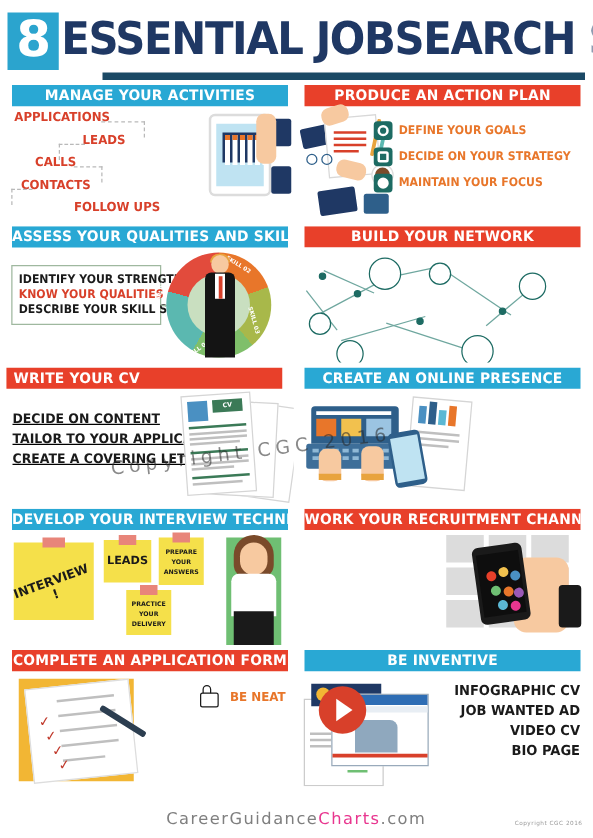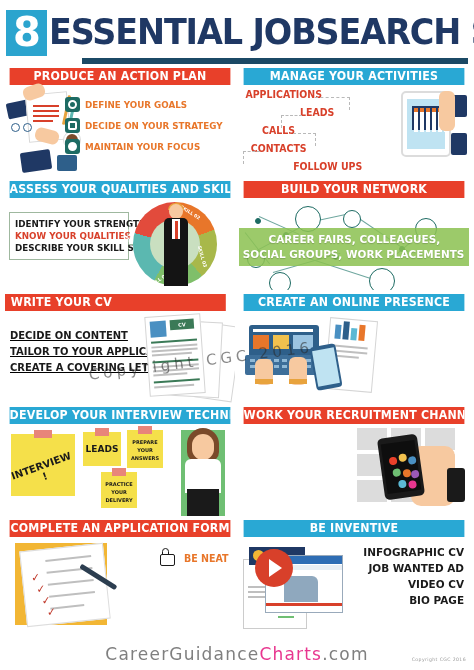--- a/index.html
+++ b/index.html
@@ -160,41 +160,73 @@
       font-family:"DejaVu Sans",sans-serif;white-space:nowrap;transform:scaleX(.95);transform-origin:right;}
   .vdoc{position:absolute;background:#fff;border:1px solid #ccc;}
   .vwin{position:absolute;left:26px;top:18px;width:76px;height:56px;background:#fff;border:1px solid #9AB;}
   .vbar{position:absolute;left:0;top:0;right:0;height:8px;background:#2E6DB4;}
   .play{position:absolute;left:16px;top:12px;width:38px;height:38px;border-radius:50%;background:#D8402A;}
   .play:after{content:"";position:absolute;left:14px;top:10px;border-left:13px solid #fff;
       border-top:9px solid transparent;border-bottom:9px solid transparent;}
 
   
   .footer{position:absolute;left:0;right:0;bottom:6px;text-align:center;}
-  .brand{font-size:17px;letter-spacing:1.2px;font-family:"DejaVu Sans",sans-serif;}
+  .brand{font-size:13px;letter-spacing:1.2px;font-family:"DejaVu Sans",sans-serif;}
   .brand .g{color:#7F7F7F;}
   .brand .p{color:#E8368F;}
   .copyright{position:absolute;right:8px;bottom:8px;font-size:4.6px;color:#9A9A9A;
       font-family:"DejaVu Sans",sans-serif;letter-spacing:.4px;}
   .watermark{position:absolute;left:88px;top:352px;font-size:15px;color:rgba(40,40,40,.55);
       letter-spacing:4px;font-family:"DejaVu Sans",sans-serif;transform:rotate(-7deg);
       pointer-events:none;white-space:nowrap;}
 </style>
 </head>
 <body>
 
 <div class="poster">
 
   <div class="title-row">
     <div class="badge10">8</div>
     <div class="titletxt">ESSENTIAL JOBSEARCH SKILLS</div>
   </div>
   <div class="title-underline"></div>
 
   <div class="grid">
+
+    <div class="cell">
+      <div class="bar cyan">MANAGE YOUR ACTIVITIES</div>
+      <div class="body">
+        <div class="s2">
+          <div class="s2w" style="left:4px;top:4px;">APPLICATIONS</div>
+          <div class="s2w" style="left:60px;top:22px;">LEADS</div>
+          <div class="s2w" style="left:22px;top:40px;">CALLS</div>
+          <div class="s2w" style="left:10px;top:58px;">CONTACTS</div>
+          <div class="s2w" style="left:52px;top:76px;">FOLLOW UPS</div>
+          <div class="dash" style="left:76px;top:12px;width:34px;height:12px;border-left:none;border-bottom:none;"></div>
+          <div class="dash" style="left:42px;top:30px;width:20px;height:12px;border-right:none;border-bottom:none;"></div>
+          <div class="dash" style="left:54px;top:48px;width:22px;height:12px;border-left:none;border-bottom:none;"></div>
+          <div class="dash" style="left:4px;top:66px;width:16px;height:12px;border-right:none;border-bottom:none;"></div>
+          <div class="tablet">
+            <div class="tabscr">
+              <div class="files">
+                <i style="left:2px;"></i>
+                  <i style="left:8px;"></i>
+                  <i style="left:14px;"></i>
+                <i style="left:20px;"></i>
+                  <i style="left:26px;"></i>
+                  <i style="left:32px;"></i>
+              </div>
+            </div>
+          </div>
+          <div class="navyblock" style="right:2px;top:10px;width:16px;height:22px;"></div>
+          <div class="navyblock" style="right:2px;top:48px;width:16px;height:22px;"></div>
+          <div class="hand" style="right:14px;top:6px;width:16px;height:40px;"></div>
+        </div>
+      </div>
+    </div>
 
     <div class="cell">
       <div class="bar red">PRODUCE AN ACTION PLAN</div>
       <div class="body">
         <div class="s1wrap">
           <div class="s1img">
             <div class="desk">
               <div class="navyblock" style="left:2px;top:16px;width:26px;height:16px;transform:rotate(-12deg);"></div>
               <div class="paper" style="left:22px;top:8px;width:40px;height:46px;transform:rotate(-5deg);"></div>
               <div class="redline" style="left:28px;top:20px;width:26px;"></div>
@@ -226,52 +258,20 @@
             <div class="s1row">
               <span class="ico plus"></span>
               <span class="s1txt">MAINTAIN YOUR FOCUS</span>
             </div>
           </div>
         </div>
       </div>
     </div>
 
     <div class="cell">
-      <div class="bar cyan">MANAGE YOUR ACTIVITIES</div>
-      <div class="body">
-        <div class="s2">
-          <div class="s2w" style="left:4px;top:4px;">APPLICATIONS</div>
-          <div class="s2w" style="left:60px;top:22px;">LEADS</div>
-          <div class="s2w" style="left:22px;top:40px;">CALLS</div>
-          <div class="s2w" style="left:10px;top:58px;">CONTACTS</div>
-          <div class="s2w" style="left:52px;top:76px;">FOLLOW UPS</div>
-          <div class="dash" style="left:76px;top:12px;width:34px;height:12px;border-left:none;border-bottom:none;"></div>
-          <div class="dash" style="left:42px;top:30px;width:20px;height:12px;border-right:none;border-bottom:none;"></div>
-          <div class="dash" style="left:54px;top:48px;width:22px;height:12px;border-left:none;border-bottom:none;"></div>
-          <div class="dash" style="left:4px;top:66px;width:16px;height:12px;border-right:none;border-bottom:none;"></div>
-          <div class="tablet">
-            <div class="tabscr">
-              <div class="files">
-                <i style="left:2px;"></i>
-                  <i style="left:8px;"></i>
-                  <i style="left:14px;"></i>
-                <i style="left:20px;"></i>
-                  <i style="left:26px;"></i>
-                  <i style="left:32px;"></i>
-              </div>
-            </div>
-          </div>
-          <div class="navyblock" style="right:2px;top:10px;width:16px;height:22px;"></div>
-          <div class="navyblock" style="right:2px;top:48px;width:16px;height:22px;"></div>
-          <div class="hand" style="right:14px;top:6px;width:16px;height:40px;"></div>
-        </div>
-      </div>
-    </div>
-
-    <div class="cell">
       <div class="bar cyan">ASSESS YOUR QUALITIES AND SKILLS</div>
       <div class="body">
         <div class="s3box">
           <div>IDENTIFY YOUR STRENGTHS</div>
           <div class="hl">KNOW YOUR QUALITIES</div>
           <div>DESCRIBE YOUR SKILL SETS</div>
         </div>
         <div class="connector"></div>
         <div class="donut"></div>
         <div class="sklab" style="right:96px;top:36px;transform:rotate(-72deg);">SKILL 01</div>
@@ -303,24 +303,20 @@
           <div class="nd" style="left:56px;top:8px;width:26px;height:26px;"></div>
           <div class="nd" style="left:104px;top:12px;width:18px;height:18px;"></div>
           <div class="nd" style="left:8px;top:52px;width:18px;height:18px;"></div>
           <div class="nd" style="left:30px;top:74px;width:22px;height:22px;"></div>
           <div class="nd" style="left:130px;top:70px;width:26px;height:26px;"></div>
           <div class="nd" style="left:176px;top:20px;width:22px;height:22px;"></div>
           <div class="nd sm" style="left:44px;top:34px;width:6px;height:6px;"></div>
           <div class="nd sm" style="left:94px;top:56px;width:6px;height:6px;"></div>
           <div class="nd sm" style="left:160px;top:48px;width:6px;height:6px;"></div>
           <div class="nd sm" style="left:16px;top:20px;width:6px;height:6px;"></div>
-        </div>
-        <div class="greenband">
-          <div>CAREER FAIRS, COLLEAGUES,</div>
-          <div>SOCIAL GROUPS, WORK PLACEMENTS</div>
         </div>
       </div>
     </div>
 
     <div class="cell">
       <div class="bar red left">WRITE YOUR CV</div>
       <div class="body">
         <div class="s5list">
           <div>DECIDE ON CONTENT</div>
           <div>TAILOR TO YOUR APPLICATION</div>

